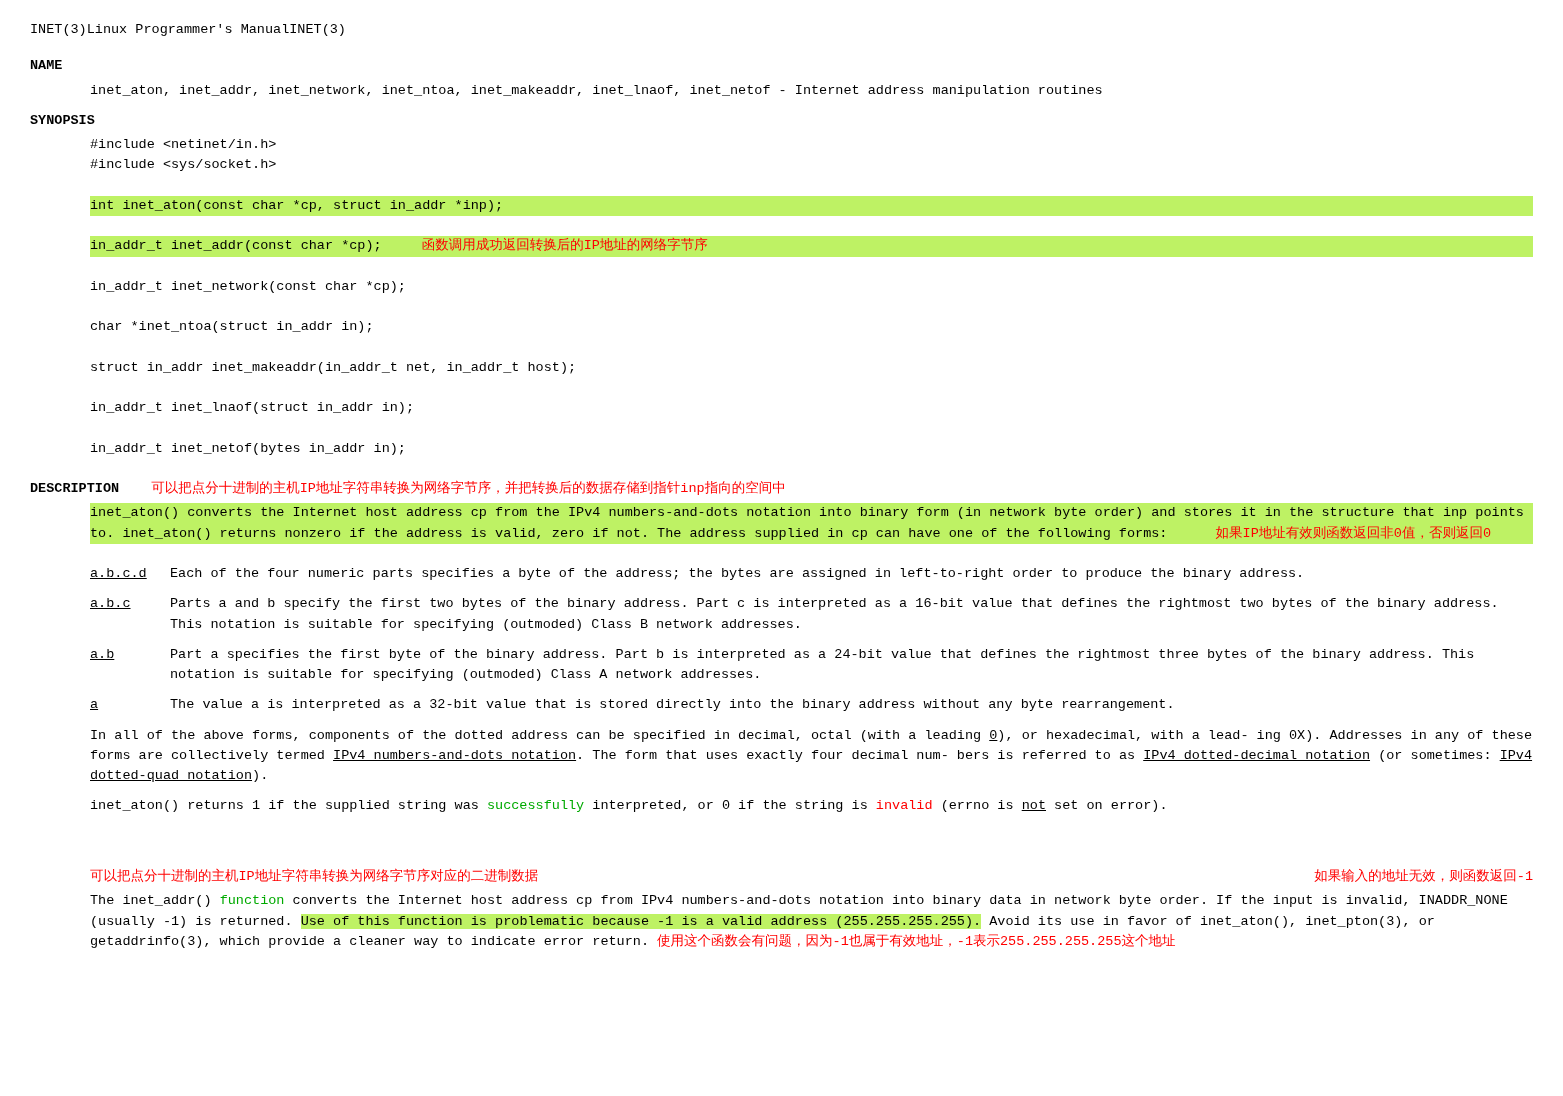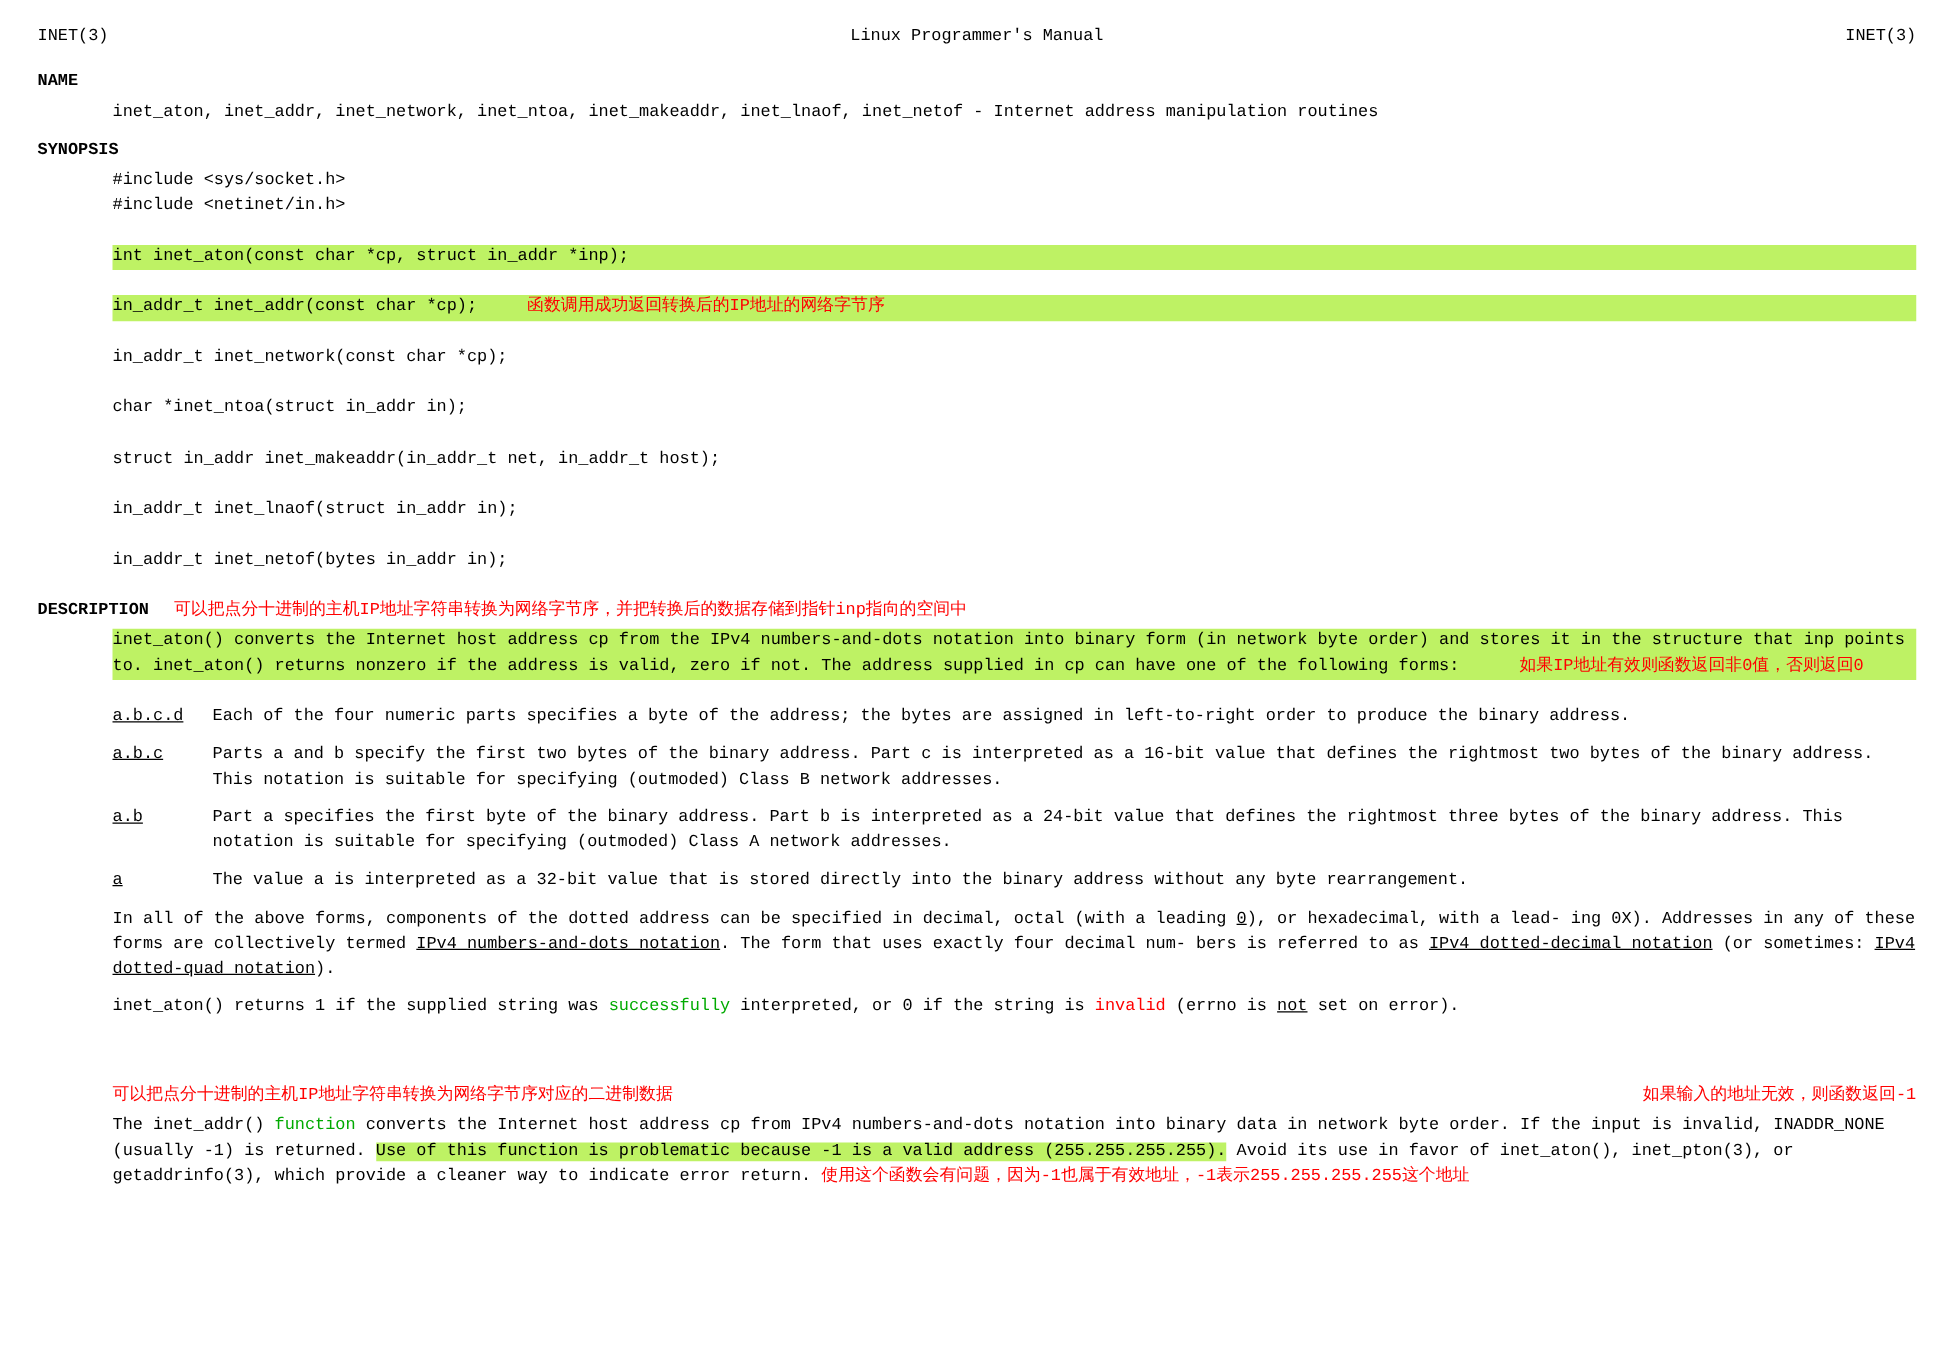--- a/index.html
+++ b/index.html
@@ -10,21 +10,21 @@
     body {
       background: #ffffff;
       font-family: 'Courier New', Courier, monospace;
       font-size: 13.5px;
       color: #000000;
       padding: 20px 30px;
       line-height: 1.5;
     }
     .header {
       display: flex;
-      justify-content: space-between;
+      justify-content: flex-start;
       margin-bottom: 16px;
     }
     .section-title {
       font-weight: bold;
       margin-top: 10px;
       margin-bottom: 4px;
     }
     .indent {
       margin-left: 60px;
     }
@@ -75,22 +75,22 @@
   <span>INET(3)</span>
 </div>
 
 <div class="block">
   <div class="section-title">NAME</div>
   <div class="indent">inet_aton, inet_addr, inet_network, inet_ntoa, inet_makeaddr, inet_lnaof, inet_netof - Internet address manipulation routines</div>
 </div>
 
 <div class="block">
   <div class="section-title">SYNOPSIS</div>
+  <div class="indent">#include &lt;netinet/in.h&gt;</div>
   <div class="indent">#include &lt;sys/socket.h&gt;</div>
-  <div class="indent">#include &lt;netinet/in.h&gt;</div>
   <br>
   <div class="indent highlight-yellow">
     <span>int inet_aton(const char *cp, struct in_addr *inp);</span>
   </div>
   <br>
   <div class="indent highlight-yellow" style="display:flex; align-items:flex-start; gap: 40px;">
     <span>in_addr_t inet_addr(const char *cp);</span>
     <span class="text-red">函数调用成功返回转换后的IP地址的网络字节序</span>
   </div>
   <br>
@@ -99,21 +99,21 @@
   <div class="indent">char *inet_ntoa(struct in_addr in);</div>
   <br>
   <div class="indent">struct in_addr inet_makeaddr(in_addr_t net, in_addr_t host);</div>
   <br>
   <div class="indent">in_addr_t inet_lnaof(struct in_addr in);</div>
   <br>
   <div class="indent">in_addr_t inet_netof(bytes in_addr in);</div>
 </div>
 
 <div class="block">
-  <div style="display:flex; align-items:baseline; gap:20px;">
+  <div style="display:flex; align-items:baseline; gap:32px;">
     <span class="section-title">DESCRIPTION</span>
     <span class="text-red" style="">可以把点分十进制的主机IP地址字符串转换为网络字节序，并把转换后的数据存储到指针inp指向的空间中</span>
   </div>
 
   <div class="indent highlight-yellow">
     <span>inet_aton()  converts  the Internet host address cp from the IPv4 numbers-and-dots notation into binary form (in network byte order) and stores it in the structure that inp points to.  inet_aton() returns nonzero if the address is valid, zero if not.  The address supplied in cp can have one of the following forms:</span>
     <span class="text-red" style="margin-left: 40px;">如果IP地址有效则函数返回非0值，否则返回0</span>
   </div>
 
   <br>

